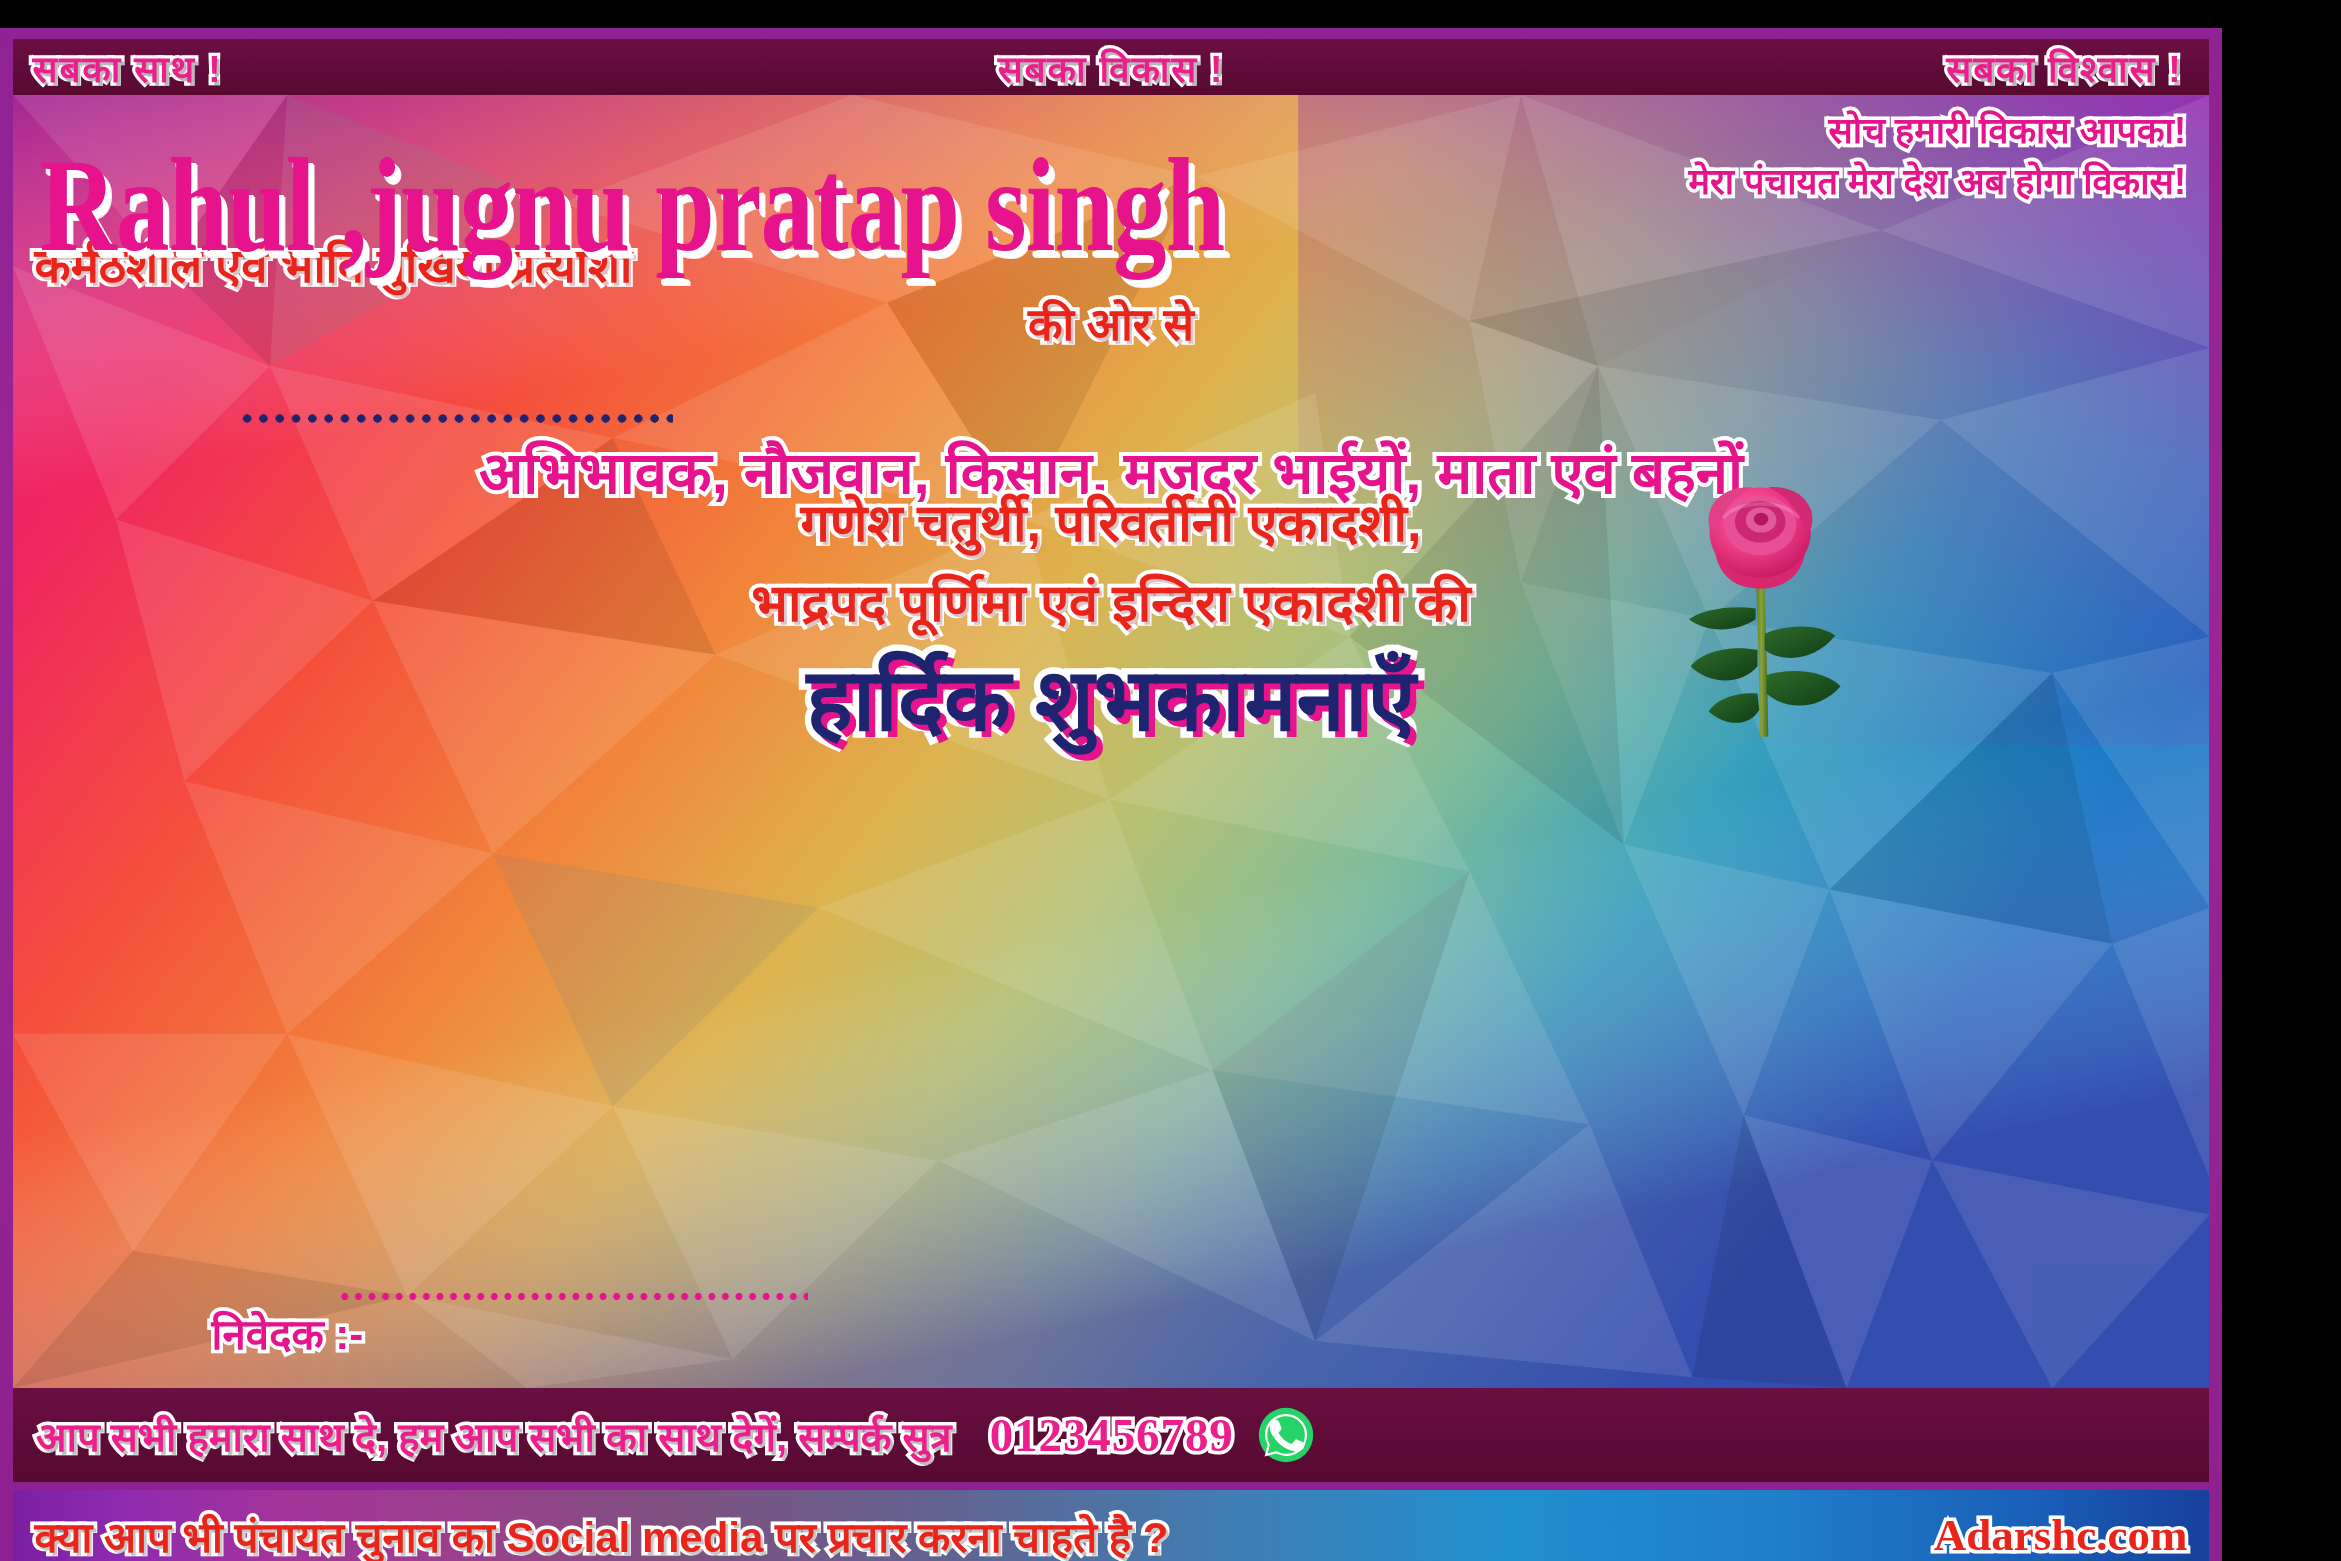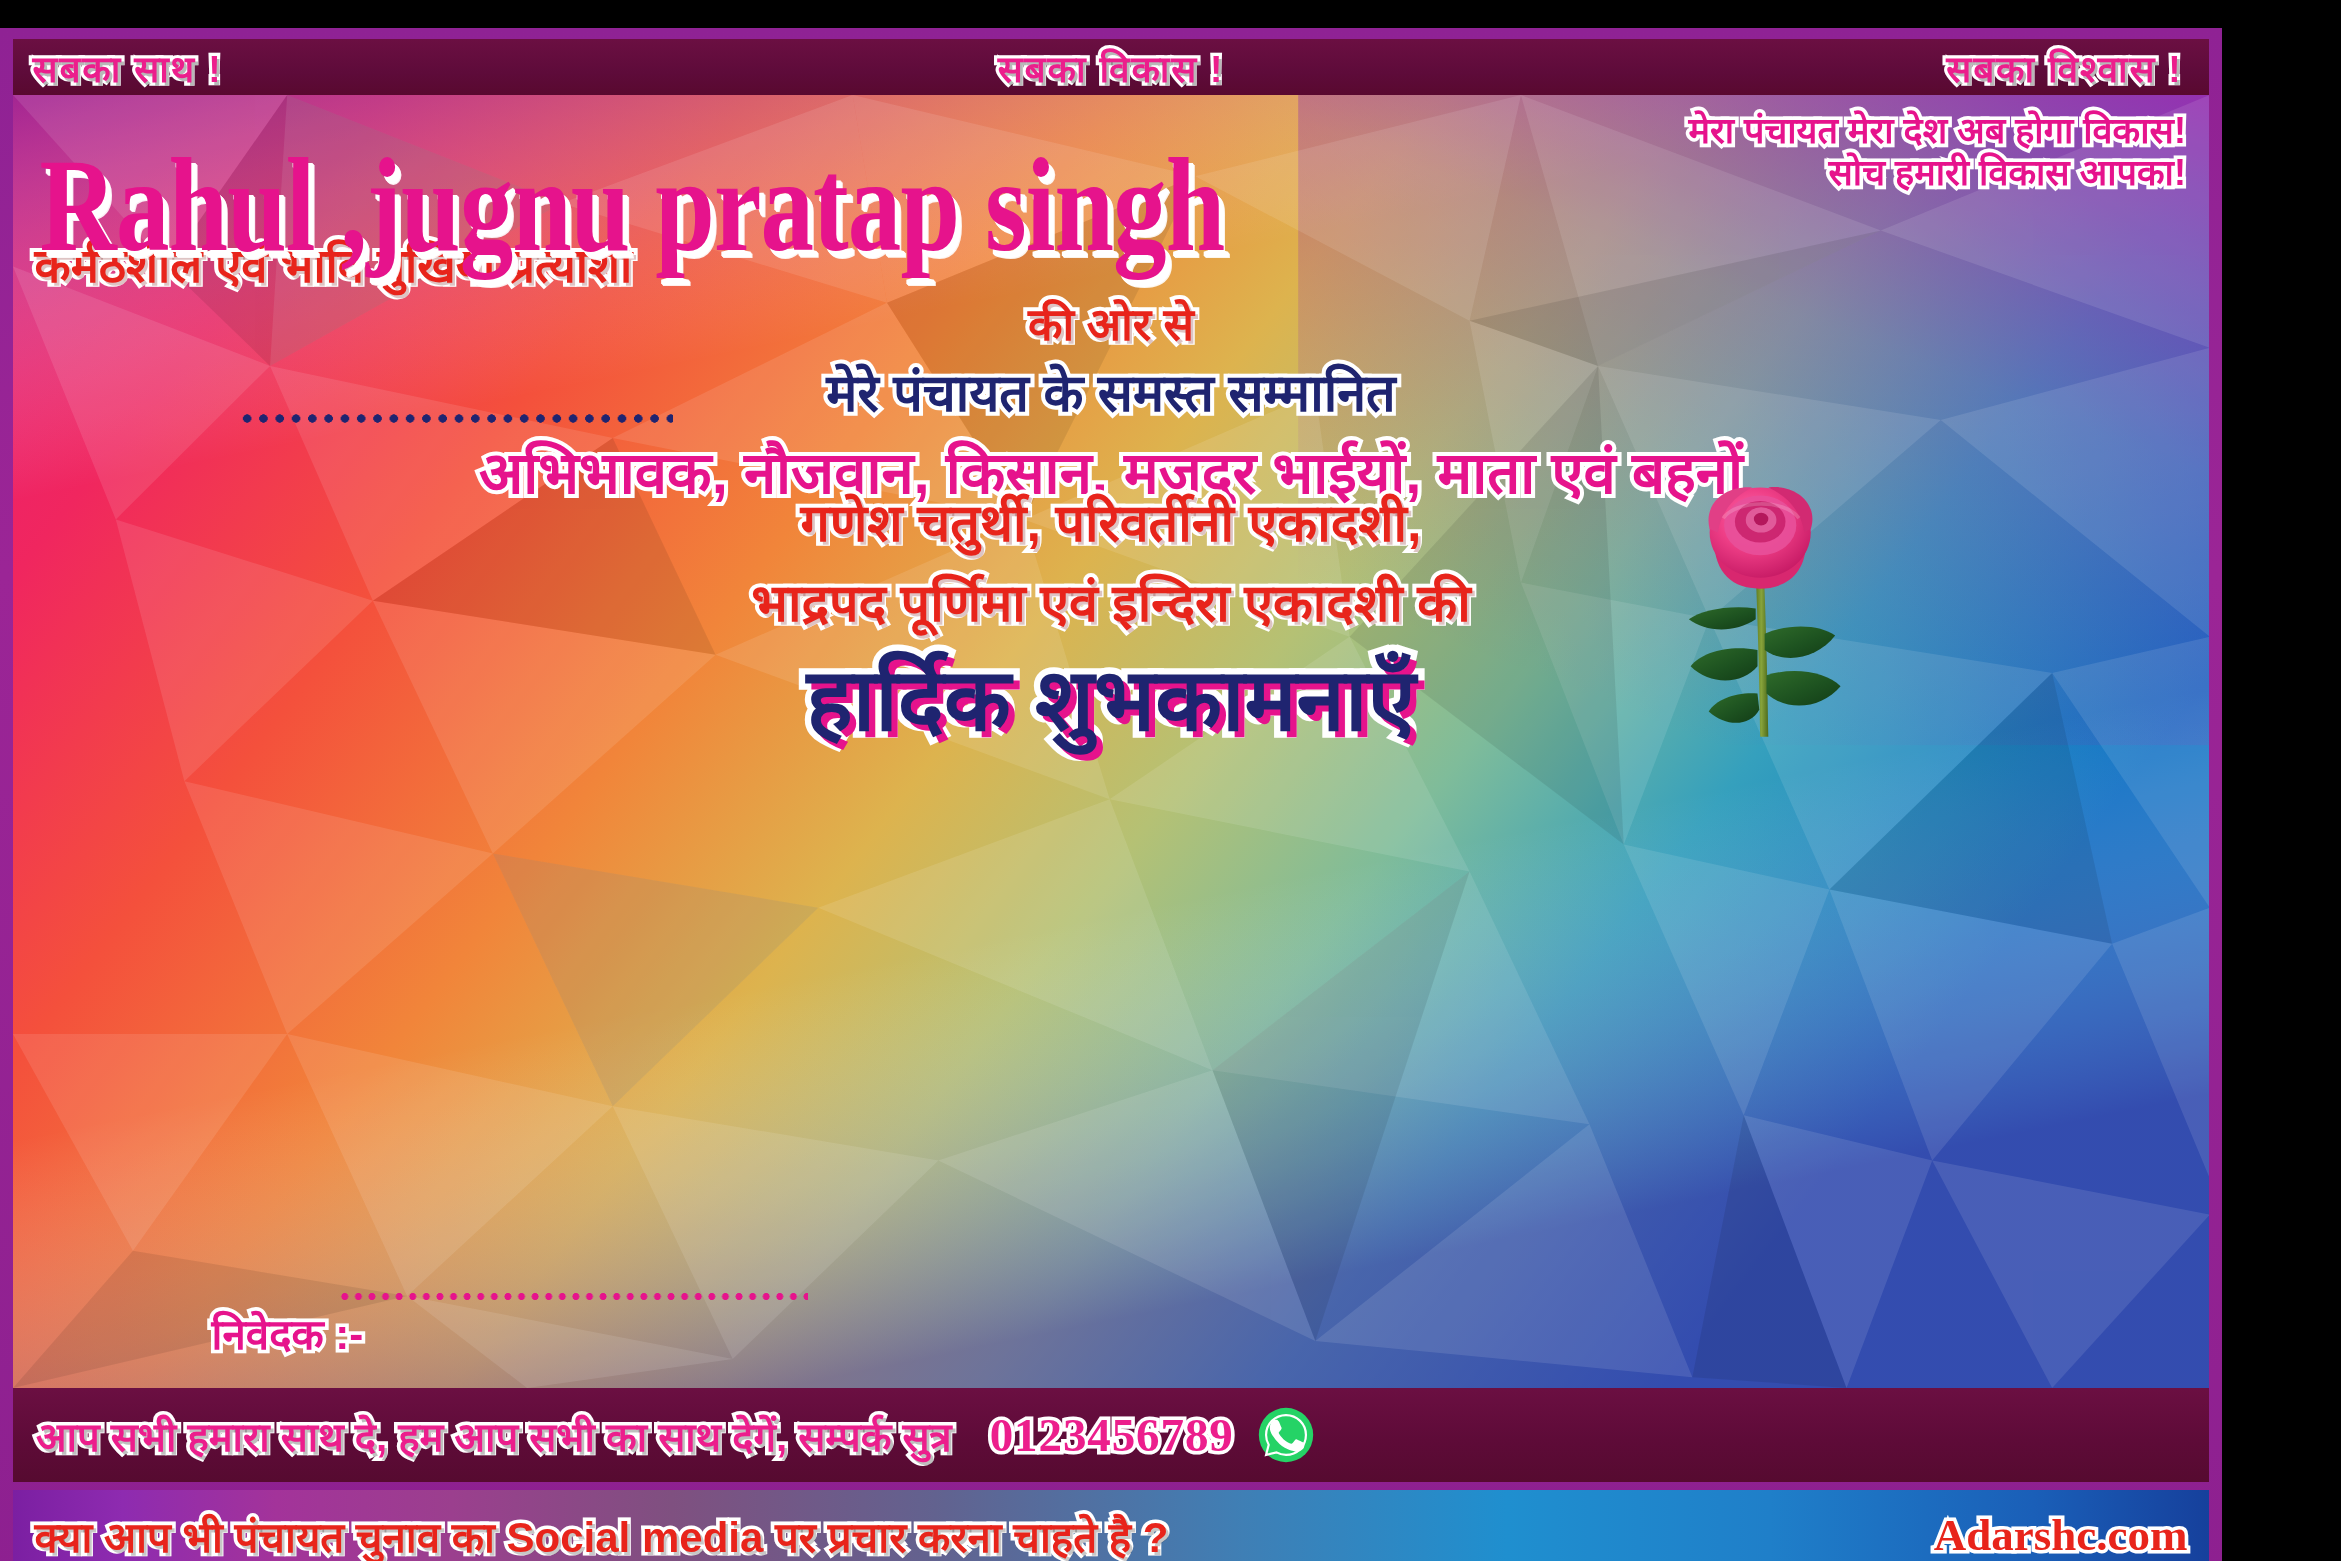--- a/index.html
+++ b/index.html
@@ -401,30 +401,29 @@
         <polygon points="560,840 940,900 700,1120"></polygon>
         <polygon points="1400,1080 1700,860 1520,1380"></polygon>
         <polygon points="140,1280 460,1330 0,1432"></polygon>
         <polygon points="1960,1420 2140,1432 2020,1130"></polygon>
       </g>
     </svg>
 
     <div class="content">
 
       <div class="tagline-box">
+        <div class="tagline t1">सोच हमारी विकास आपका!</div>
         <div class="tagline t2">मेरा पंचायत मेरा देश अब होगा विकास!</div>
-        <div class="tagline t1">सोच हमारी विकास आपका!</div>
       </div>
 
       <div class="cand-name">Rahul ,jugnu pratap singh</div>
 
       <div class="red-line l-karm">कर्मठशील एवं भावि मुखिया प्रत्याशी</div>
       <div class="red-line l-kior">की ओर से</div>
 
-      <div class="navy-line">मेरे  पंचायत के समस्त सम्मानित</div>
       <div class="dot-div"></div>
       <div class="mag-line">अभिभावक, नौजवान, किसान, मजदुर भाईयों, माता एवं बहनों</div>
 
       <div class="red-line l-fest1">गणेश चतुर्थी,  परिवर्तीनी एकादशी,</div>
       <div class="red-line l-fest2">भाद्रपद पूर्णिमा एवं इन्दिरा एकादशी की</div>
 
       <div class="rose-wrap">
         <svg viewBox="0 0 230 300" xmlns="http://www.w3.org/2000/svg">
           <defs>
             <radialGradient id="petalG" cx="0.42" cy="0.35" r="0.72">

